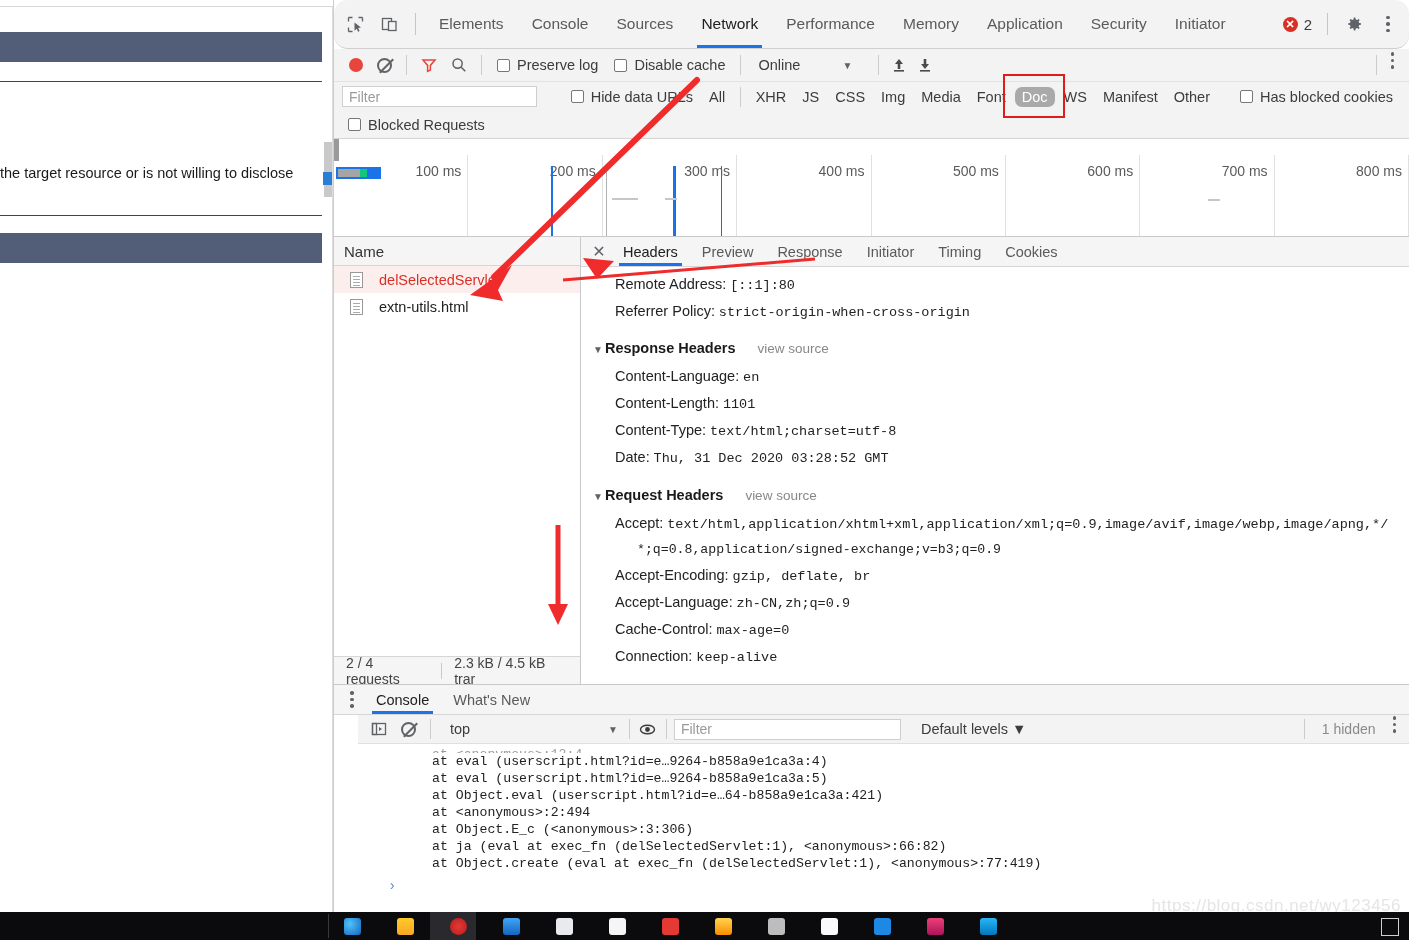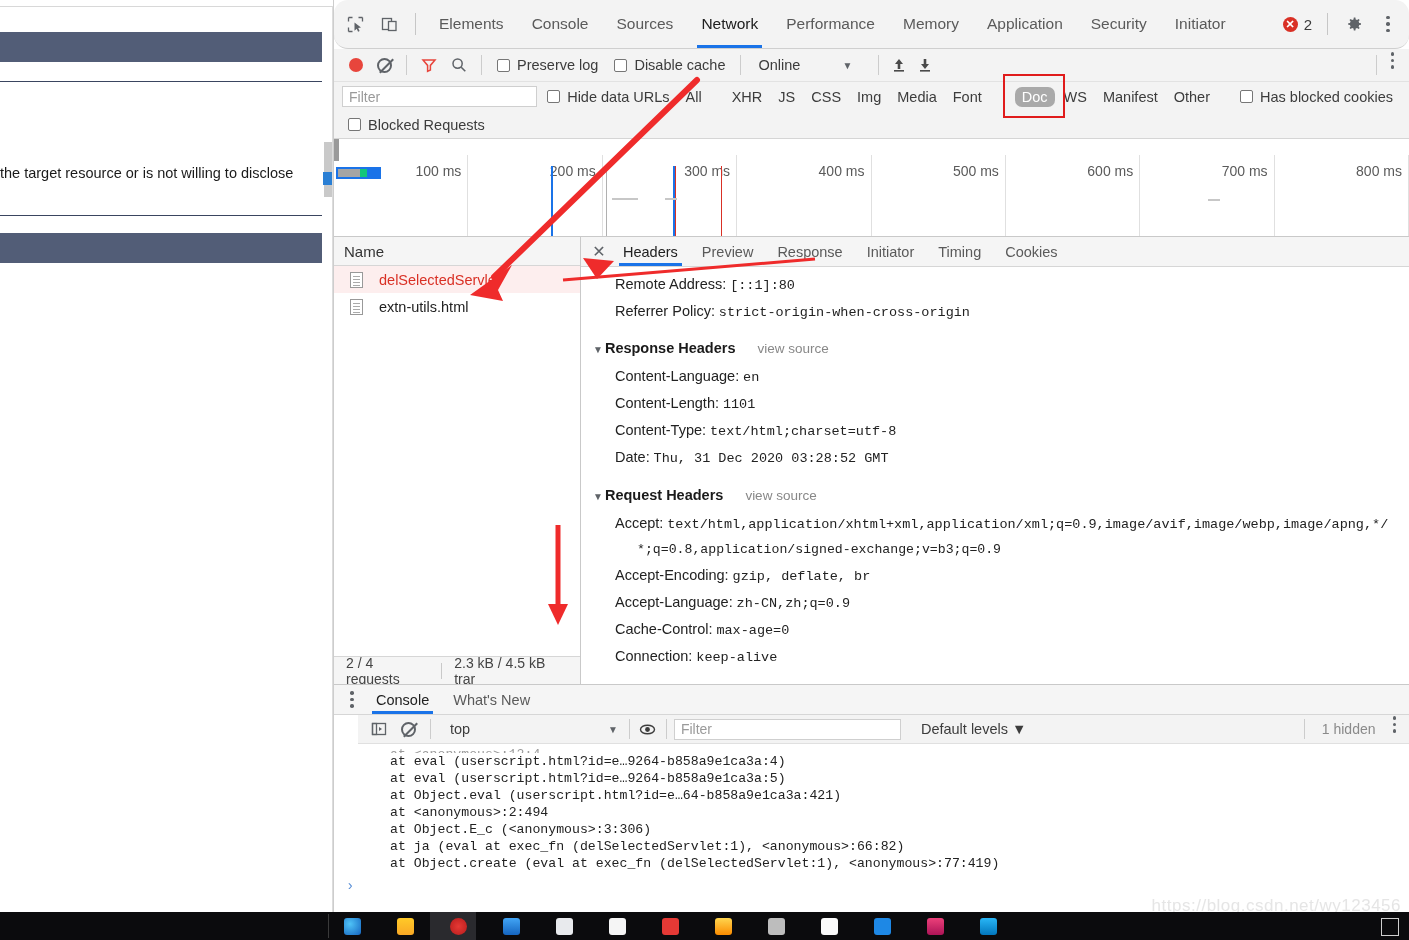--- a/index.html
+++ b/index.html
@@ -91,21 +91,21 @@
   }
   .filter-input {
     width: 205px; height: 21px; border: 1px solid #cfcfcf; background: #fff;
     font-size: 14px; color: #3c3c3c; padding: 0 6px; font-family:"Liberation Sans",sans-serif;
   }
   .filter-input::placeholder { color: #9a9a9a; }
   .ftype {
     font-size: 14.5px; color: #3c3c3c; padding: 2px 7px; margin: 0 1px; cursor: pointer; border-radius: 7px; white-space:nowrap;
   }
   .ftype.sel { background: #a9a9a9; color: #ffffff; }
-  .ftype-wrap { position: relative; display:inline-block;margin-left:24px; }
+  .ftype-wrap { position: relative; display:inline-block; }
   .doc-box {
     position: absolute; left: -11px; top: -14px; width: 62px; height: 44px;
     border: 2px solid #e01b1b; pointer-events:none;
   }
   
   .blocked-row { height: 28px; min-height:28px; background:#f3f3f3; display:flex; align-items:center; padding:0 8px; border-bottom:1px solid #d5d5d5;}
 
   
   .overview { height: 98px; min-height:98px; background: #fff; position: relative; border-bottom: 1px solid #c9c9c9; overflow:hidden; }
   .ov-grid { position:absolute; left:0; top:16px; right:0; height: 98px; display:flex; }
@@ -174,21 +174,21 @@
   .ctx-sel { font-size:14.5px; color:#3c3c3c; padding-left:12px; width:170px; cursor:pointer;}
   .ctx-caret { font-size:10px; color:#5f6368; margin-right:4px; cursor:pointer;}
   .eye { width:22px; height:22px; display:flex; align-items:center; justify-content:center; cursor:pointer; }
   .c-filter {
     width: 227px; height: 21px; border: 1px solid #cfcfcf; background:#fff; font-size:14px; padding:0 6px;
     font-family:"Liberation Sans",sans-serif;
   }
   .c-filter::placeholder { color:#9a9a9a; }
   .lvl { font-size:14.5px; color:#3c3c3c; padding:0 10px; cursor:pointer;}
   .hidden-cnt { font-size:14px; color:#8a8a8a; padding:0 10px; }
-  .console-body { flex:1 1 auto; overflow:hidden; position:relative; background:#fff; padding-top:2px; }
+  .console-body { flex:1 1 auto; overflow:hidden; position:relative; background:#fff; padding-top:2px;padding-left:42px; }
   .c-line { font-family:"Liberation Mono", monospace; font-size:13.2px; color:#222; padding: 1px 0 1px 56px; white-space:nowrap; }
   .c-line.clip { height: 7px; overflow:hidden; color:#9b9b9b; }
   .prompt { padding: 6px 0 0 12px; color:#5a8fd6; font-size:14px; font-family:"Liberation Mono",monospace; }
 
   
   .anno { position:absolute; left:0; top:0; width:1409px; height:940px; pointer-events:none; }
 
   
   .watermark {
     position:absolute; right: 8px; bottom: 24px; font-size: 17px; color: rgba(225,225,225,0.85);

